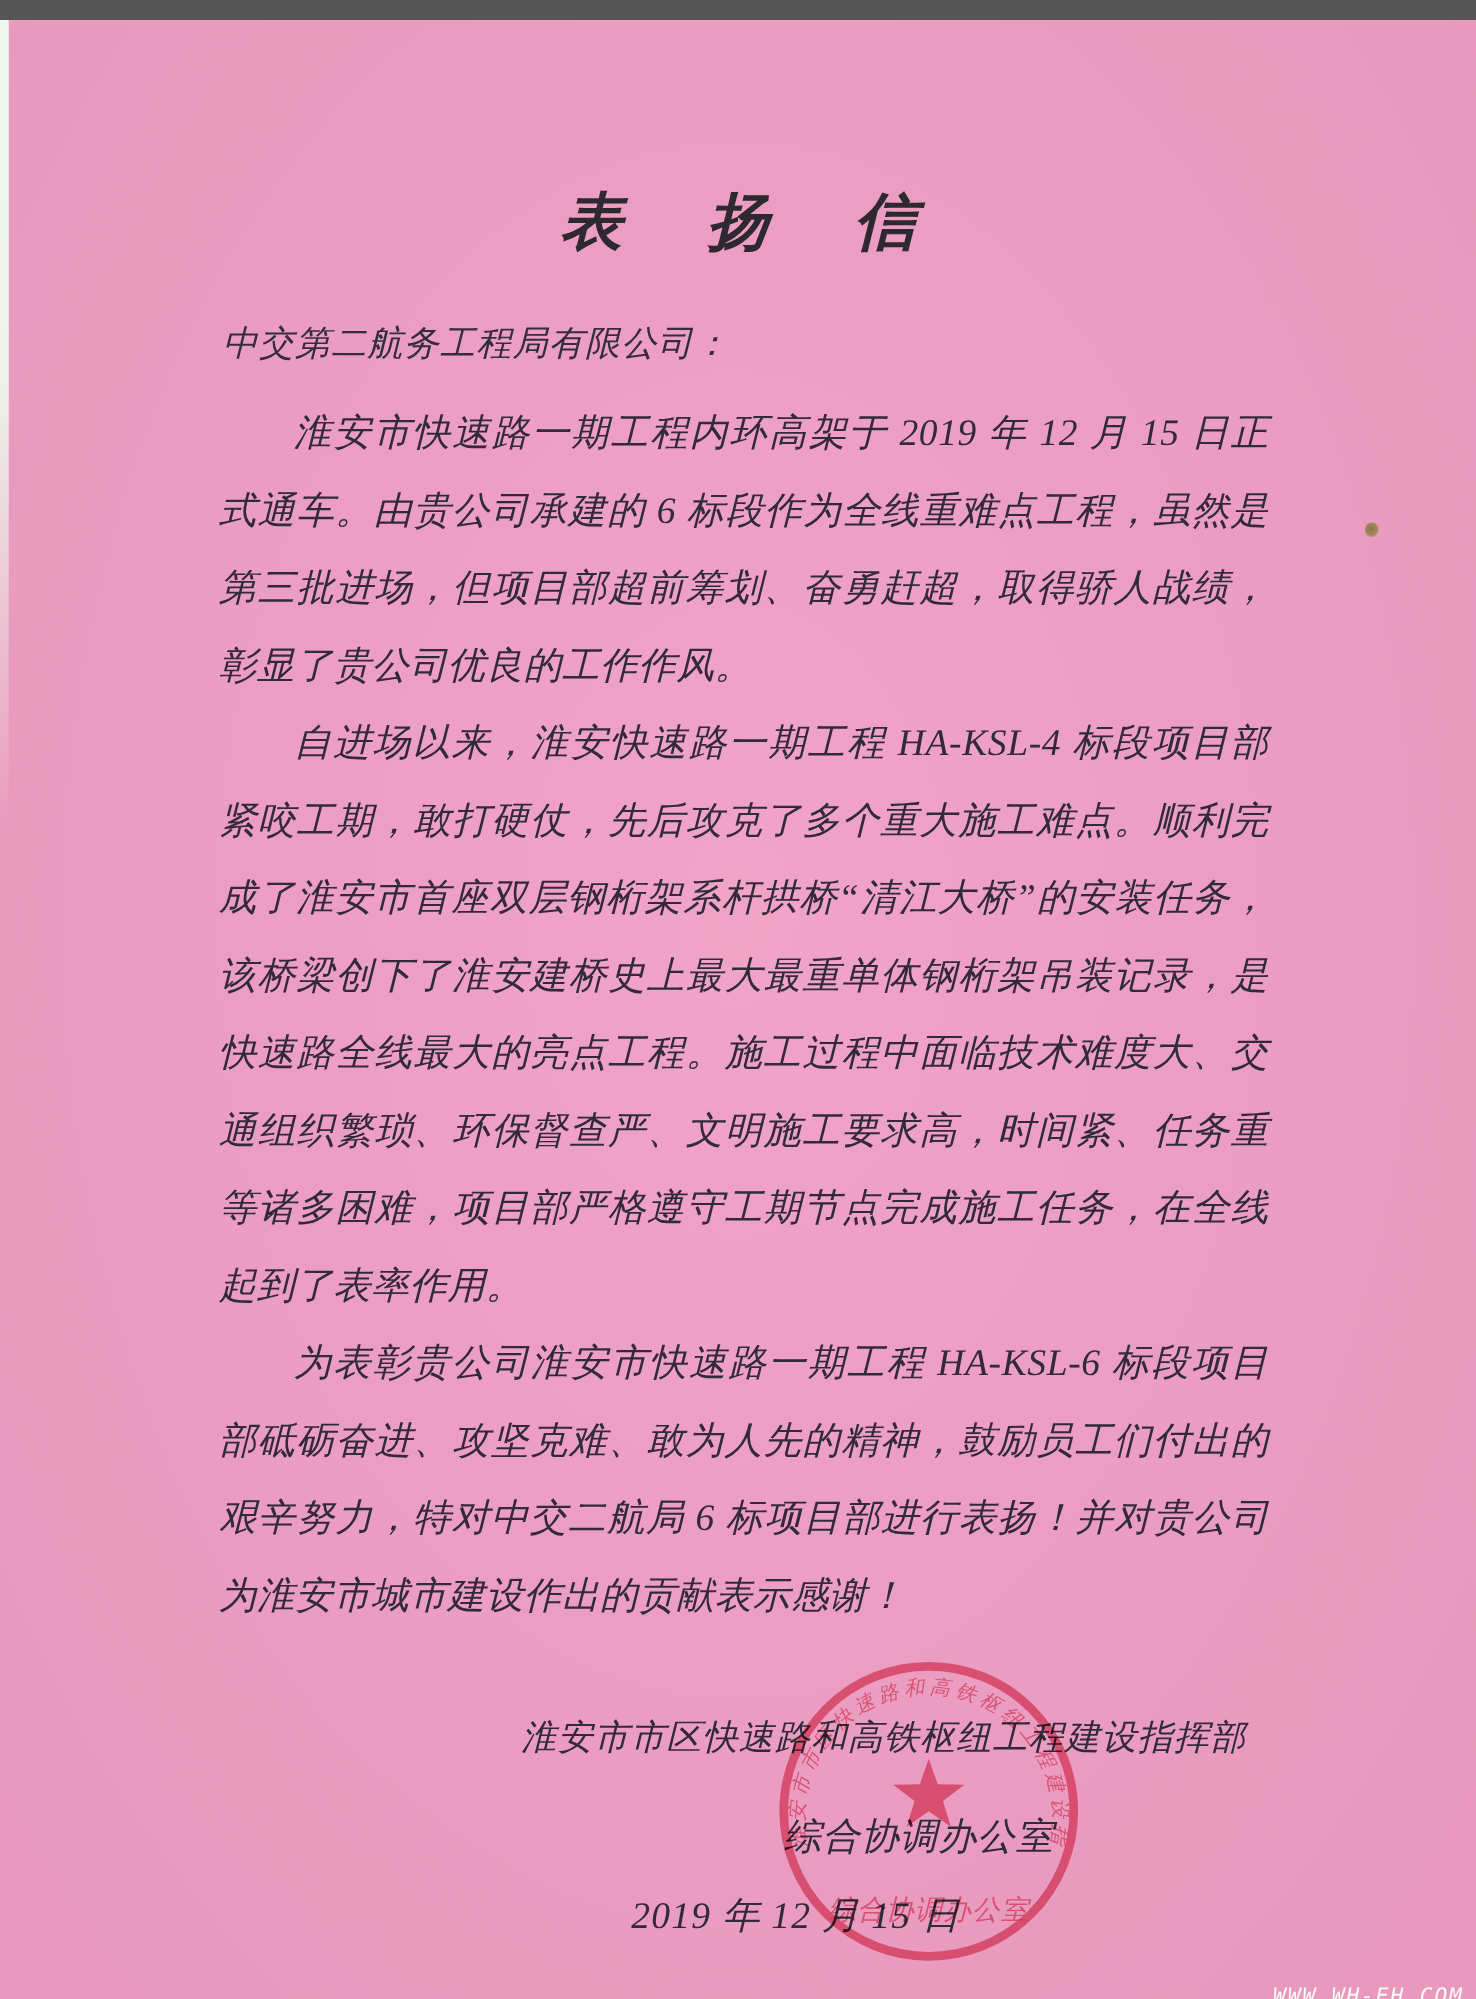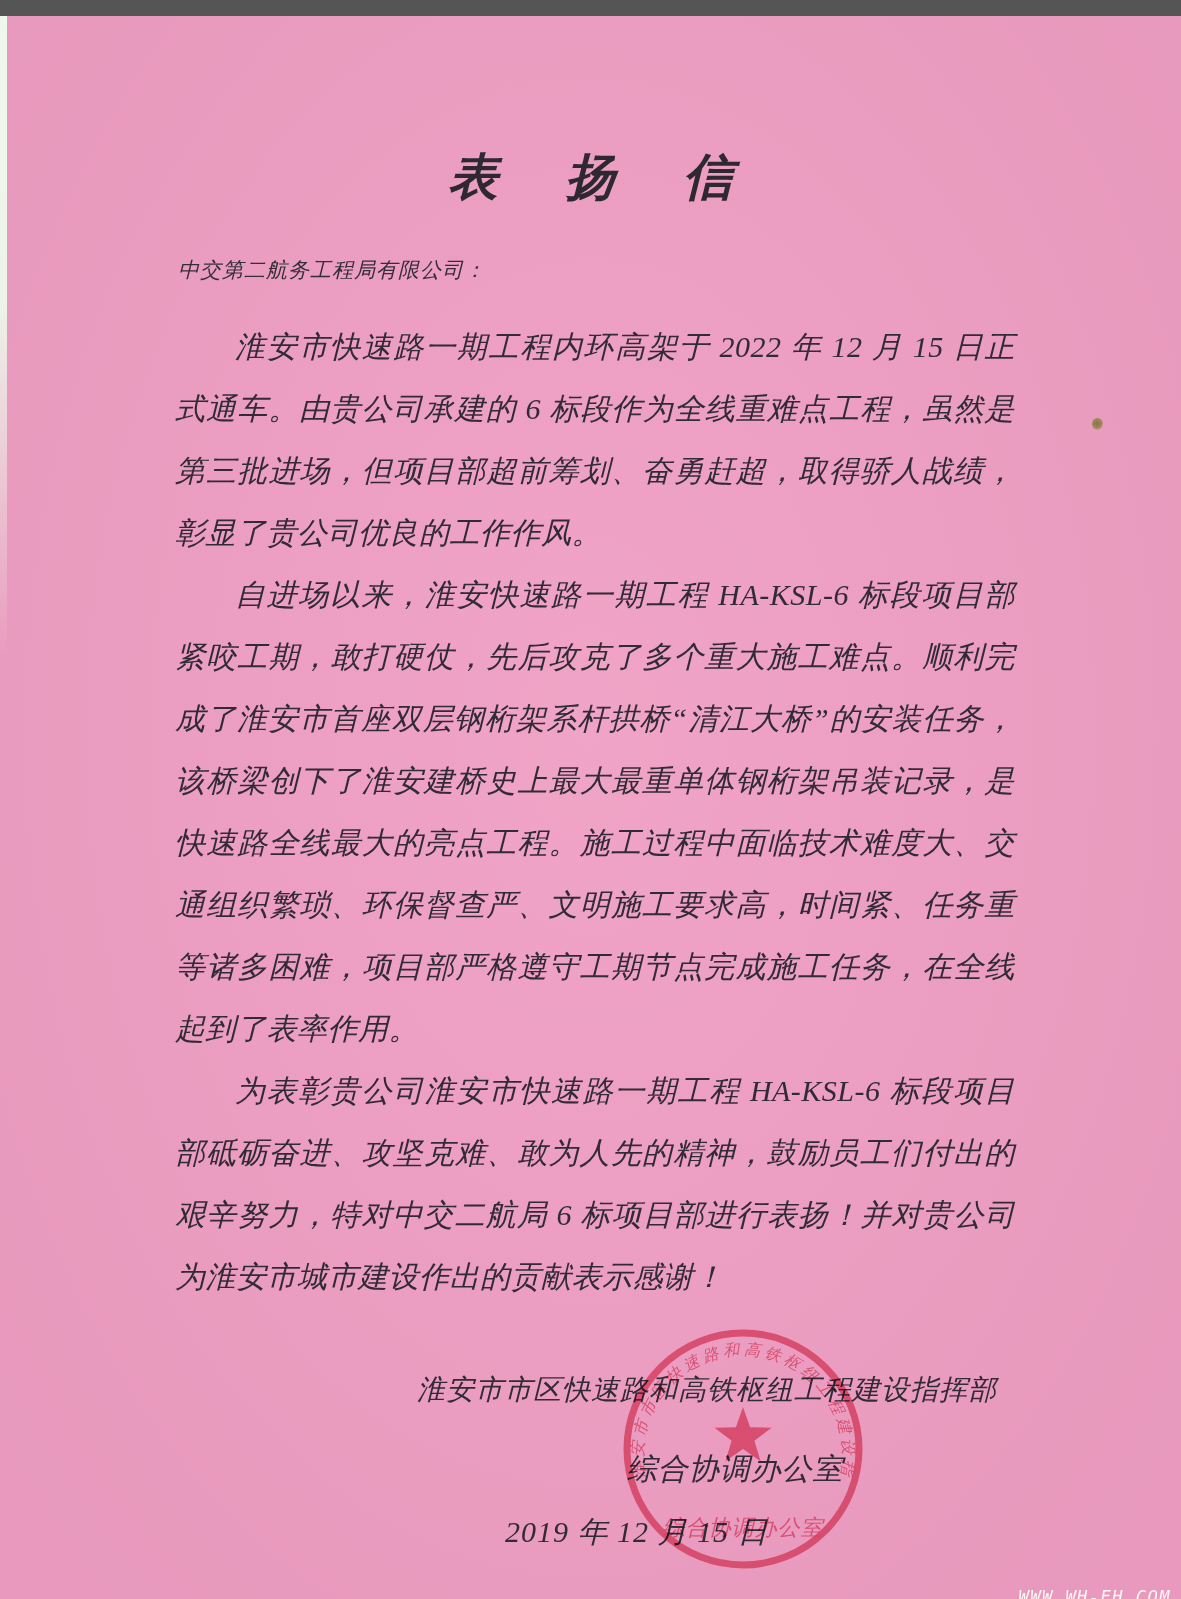--- a/index.html
+++ b/index.html
@@ -21,21 +21,21 @@
   }
   .title{
     position:absolute;top:128px;left:0;width:100%;
     text-align:center;
     font-size:50px;font-weight:600;
     letter-spacing:0.55em;text-indent:0.55em;
     color:#2e2833;
   }
   .salutation{
     position:absolute;top:240px;left:178px;
-    font-size:21px;letter-spacing:1px;
+    font-size:28px;letter-spacing:1px;
   }
   .body-text{
     position:absolute;top:300px;left:175px;width:840px;
   }
   .body-text p{
     margin:0;
     font-size:30px;
     line-height:62px;
     text-align:justify;
     text-justify:inter-character;
@@ -79,22 +79,22 @@
 
 <div class="paper">
 
   <div class="scan-edge"></div>
 
   <div class="title">表 扬 信</div>
 
   <div class="salutation">中交第二航务工程局有限公司：</div>
 
   <div class="body-text">
-    <p>淮安市快速路一期工程内环高架于 2022 年 12 月 15 日正式通车。由贵公司承建的 6 标段作为全线重难点工程，虽然是第三批进场，但项目部超前筹划、奋勇赶超，取得骄人战绩，彰显了贵公司优良的工作作风。</p>
-    <p>自进场以来，淮安快速路一期工程 HA-KSL-6 标段项目部紧咬工期，敢打硬仗，先后攻克了多个重大施工难点。顺利完成了淮安市首座双层钢桁架系杆拱桥“清江大桥”的安装任务，该桥梁创下了淮安建桥史上最大最重单体钢桁架吊装记录，是快速路全线最大的亮点工程。施工过程中面临技术难度大、交通组织繁琐、环保督查严、文明施工要求高，时间紧、任务重等诸多困难，项目部严格遵守工期节点完成施工任务，在全线起到了表率作用。</p>
+    <p>淮安市快速路一期工程内环高架于 2019 年 12 月 15 日正式通车。由贵公司承建的 6 标段作为全线重难点工程，虽然是第三批进场，但项目部超前筹划、奋勇赶超，取得骄人战绩，彰显了贵公司优良的工作作风。</p>
+    <p>自进场以来，淮安快速路一期工程 HA-KSL-4 标段项目部紧咬工期，敢打硬仗，先后攻克了多个重大施工难点。顺利完成了淮安市首座双层钢桁架系杆拱桥“清江大桥”的安装任务，该桥梁创下了淮安建桥史上最大最重单体钢桁架吊装记录，是快速路全线最大的亮点工程。施工过程中面临技术难度大、交通组织繁琐、环保督查严、文明施工要求高，时间紧、任务重等诸多困难，项目部严格遵守工期节点完成施工任务，在全线起到了表率作用。</p>
     <p>为表彰贵公司淮安市快速路一期工程 HA-KSL-6 标段项目部砥砺奋进、攻坚克难、敢为人先的精神，鼓励员工们付出的艰辛努力，特对中交二航局 6 标项目部进行表扬！并对贵公司为淮安市城市建设作出的贡献表示感谢！</p>
   </div>
 
   <div class="signature">
     <div class="sig-org">淮安市市区快速路和高铁枢纽工程建设指挥部</div>
     <div class="sig-office">综合协调办公室</div>
     <div class="sig-date">2019 年 12 月 15 日</div>
   </div>
 
   <svg class="stamp" width="252" height="252" viewBox="0 0 252 252">

